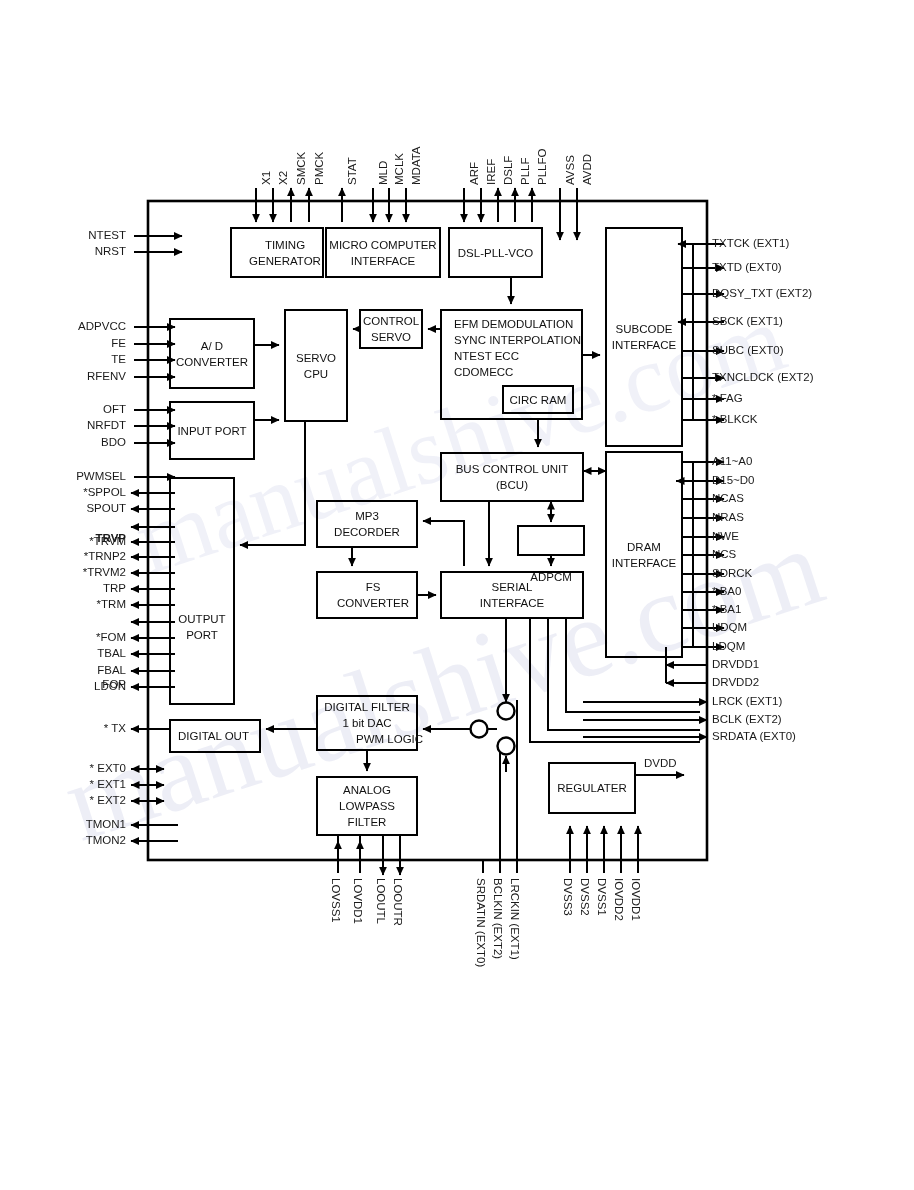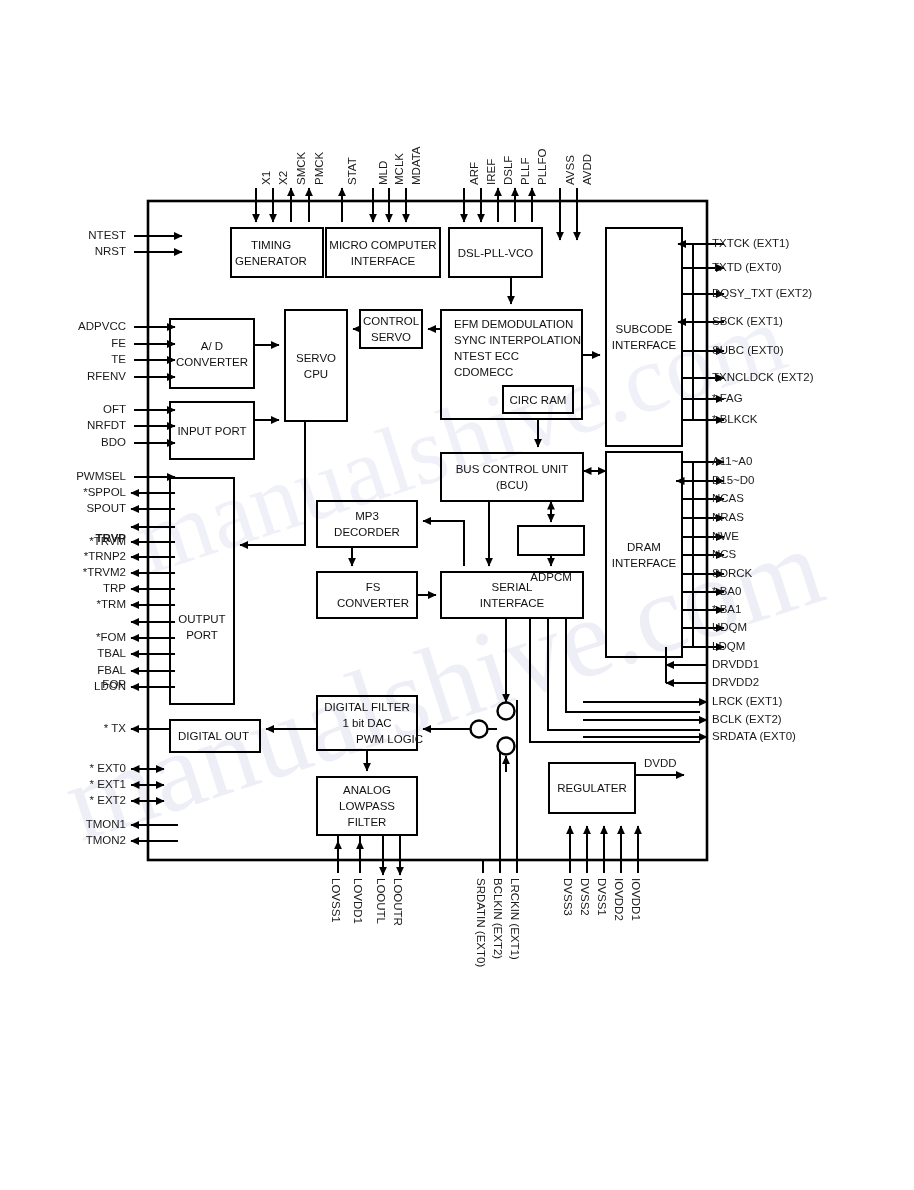--- a/index.html
+++ b/index.html
@@ -218,21 +218,21 @@
       <circle cx="479" cy="729" r="8.5"></circle>
       <circle cx="506" cy="746" r="8.5"></circle>
     </g>
     <g stroke="#000" fill="none" stroke-width="2">
       <path d="M506,694 L506,702" marker-end="url(#ah)"></path>
       <path d="M506,772 L506,756" marker-end="url(#ah)"></path>
     </g>
   </svg>
 
   <div id="block-text-layer">
-      <div class="btxt" style="left: 231px; width: 80px; top: 236.5px;">
+      <div class="btxt" style="left: 245px; width: 80px; top: 236.5px;">
         <div class="blktitle" style="line-height: 16px;">TIMING</div>
         <div class="blktitle" style="line-height: 16px;">GENERATOR</div>
       </div>
       <div class="btxt" style="left: 326px; width: 114px; top: 236.5px;">
         <div class="blktitle" style="line-height: 16px;">MICRO COMPUTER</div>
         <div class="blktitle" style="line-height: 16px;">INTERFACE</div>
       </div>
       <div class="btxt" style="left: 449px; width: 93px; top: 244.5px;">
         <div class="blktitle" style="line-height: 16px;">DSL-PLL-VCO</div>
       </div>

